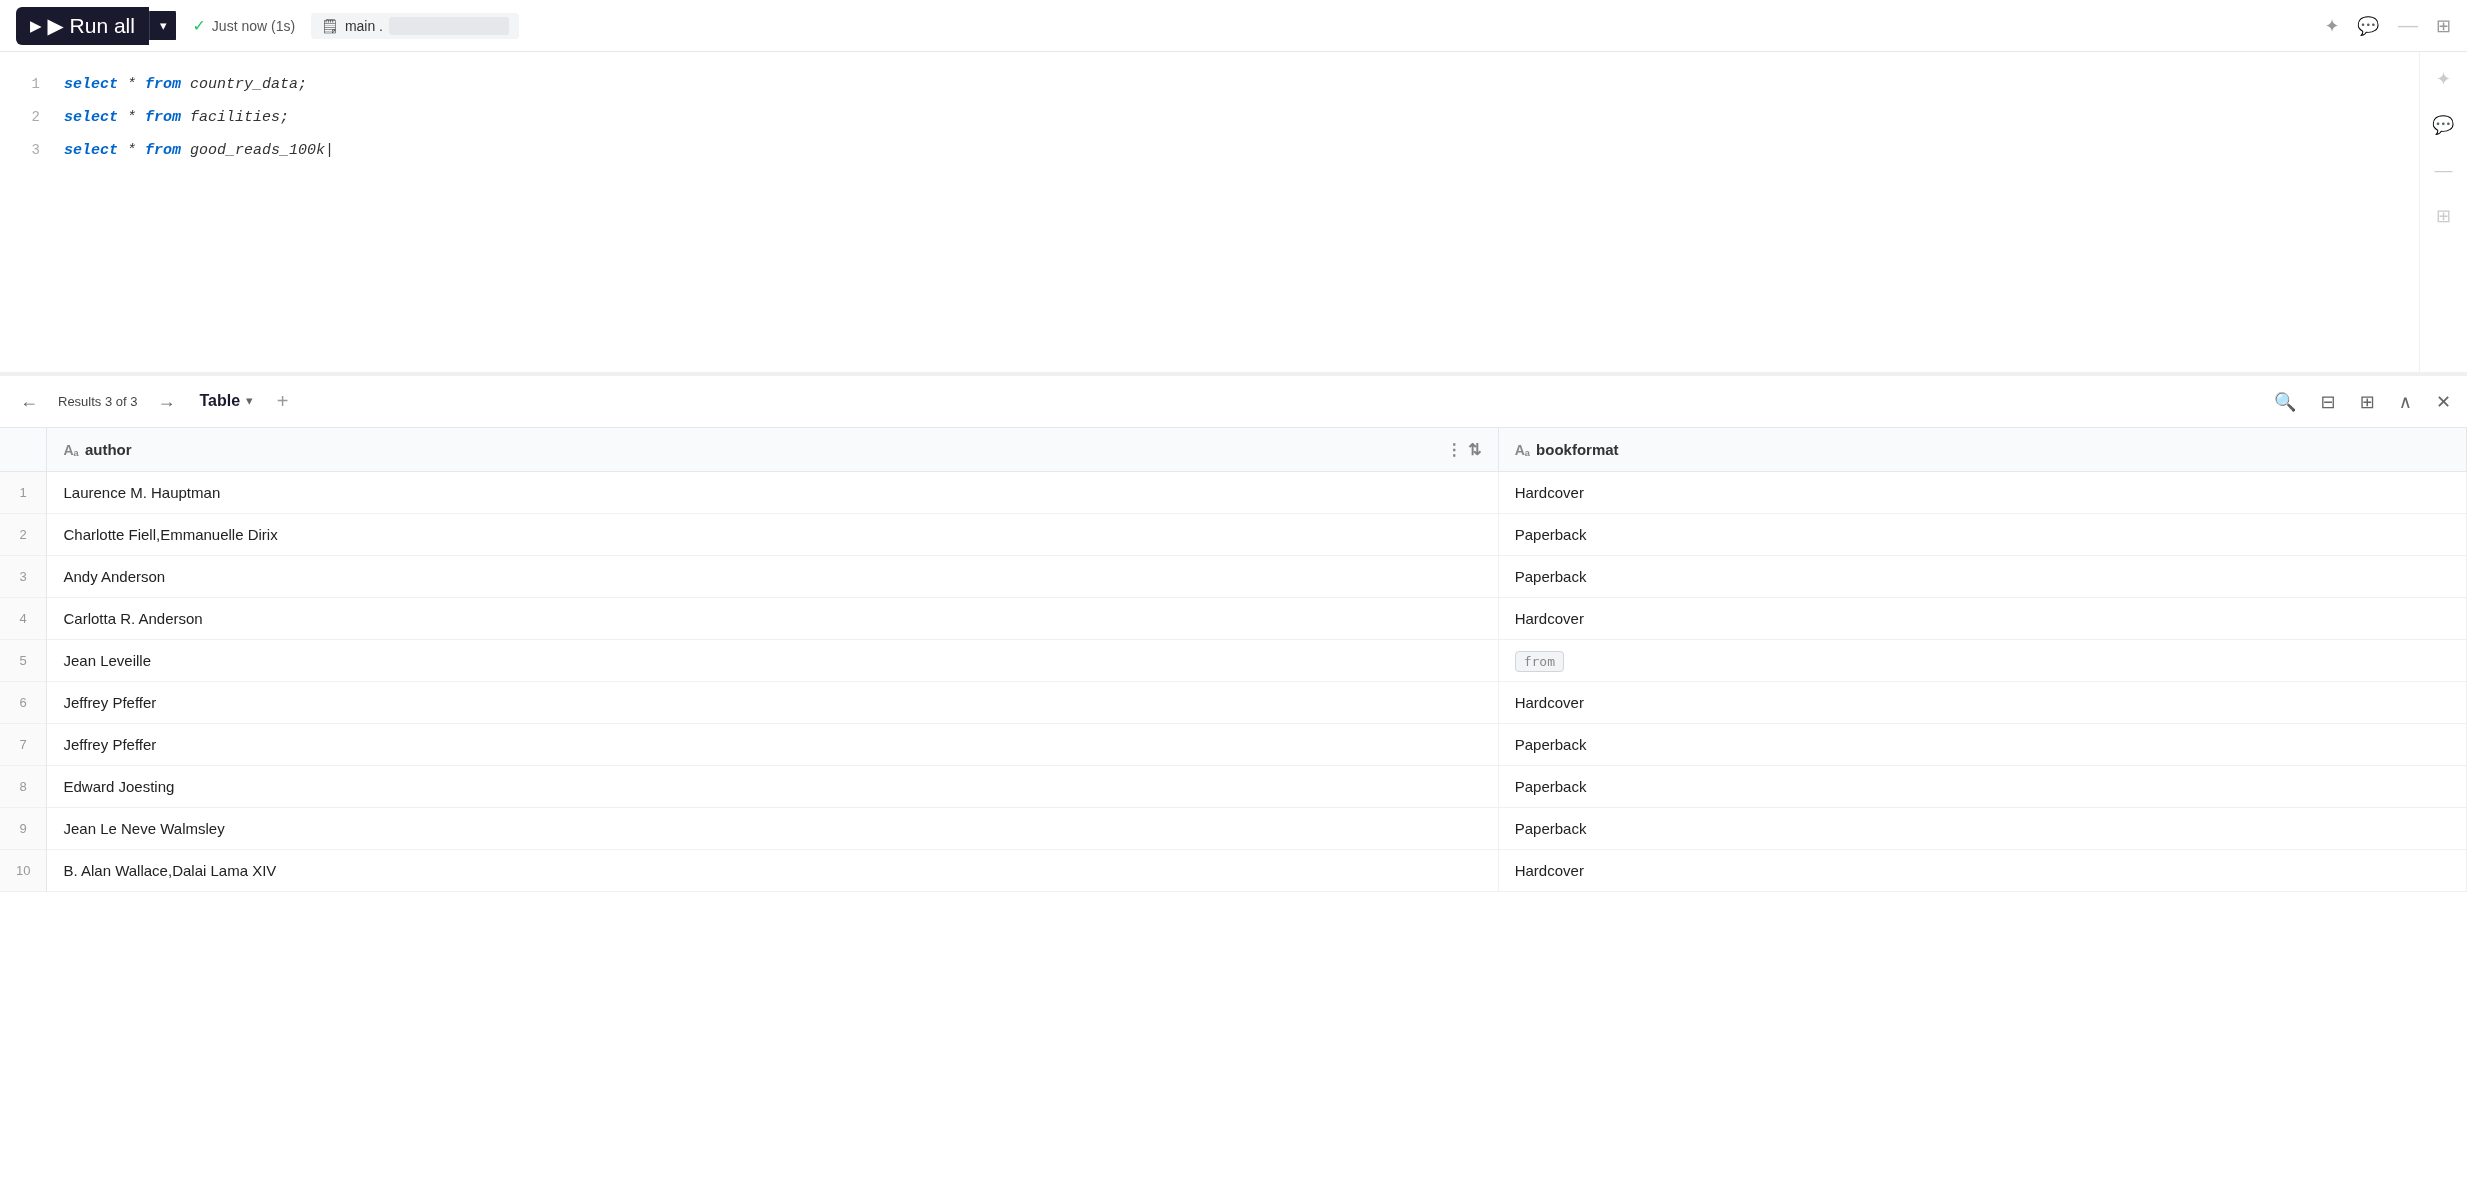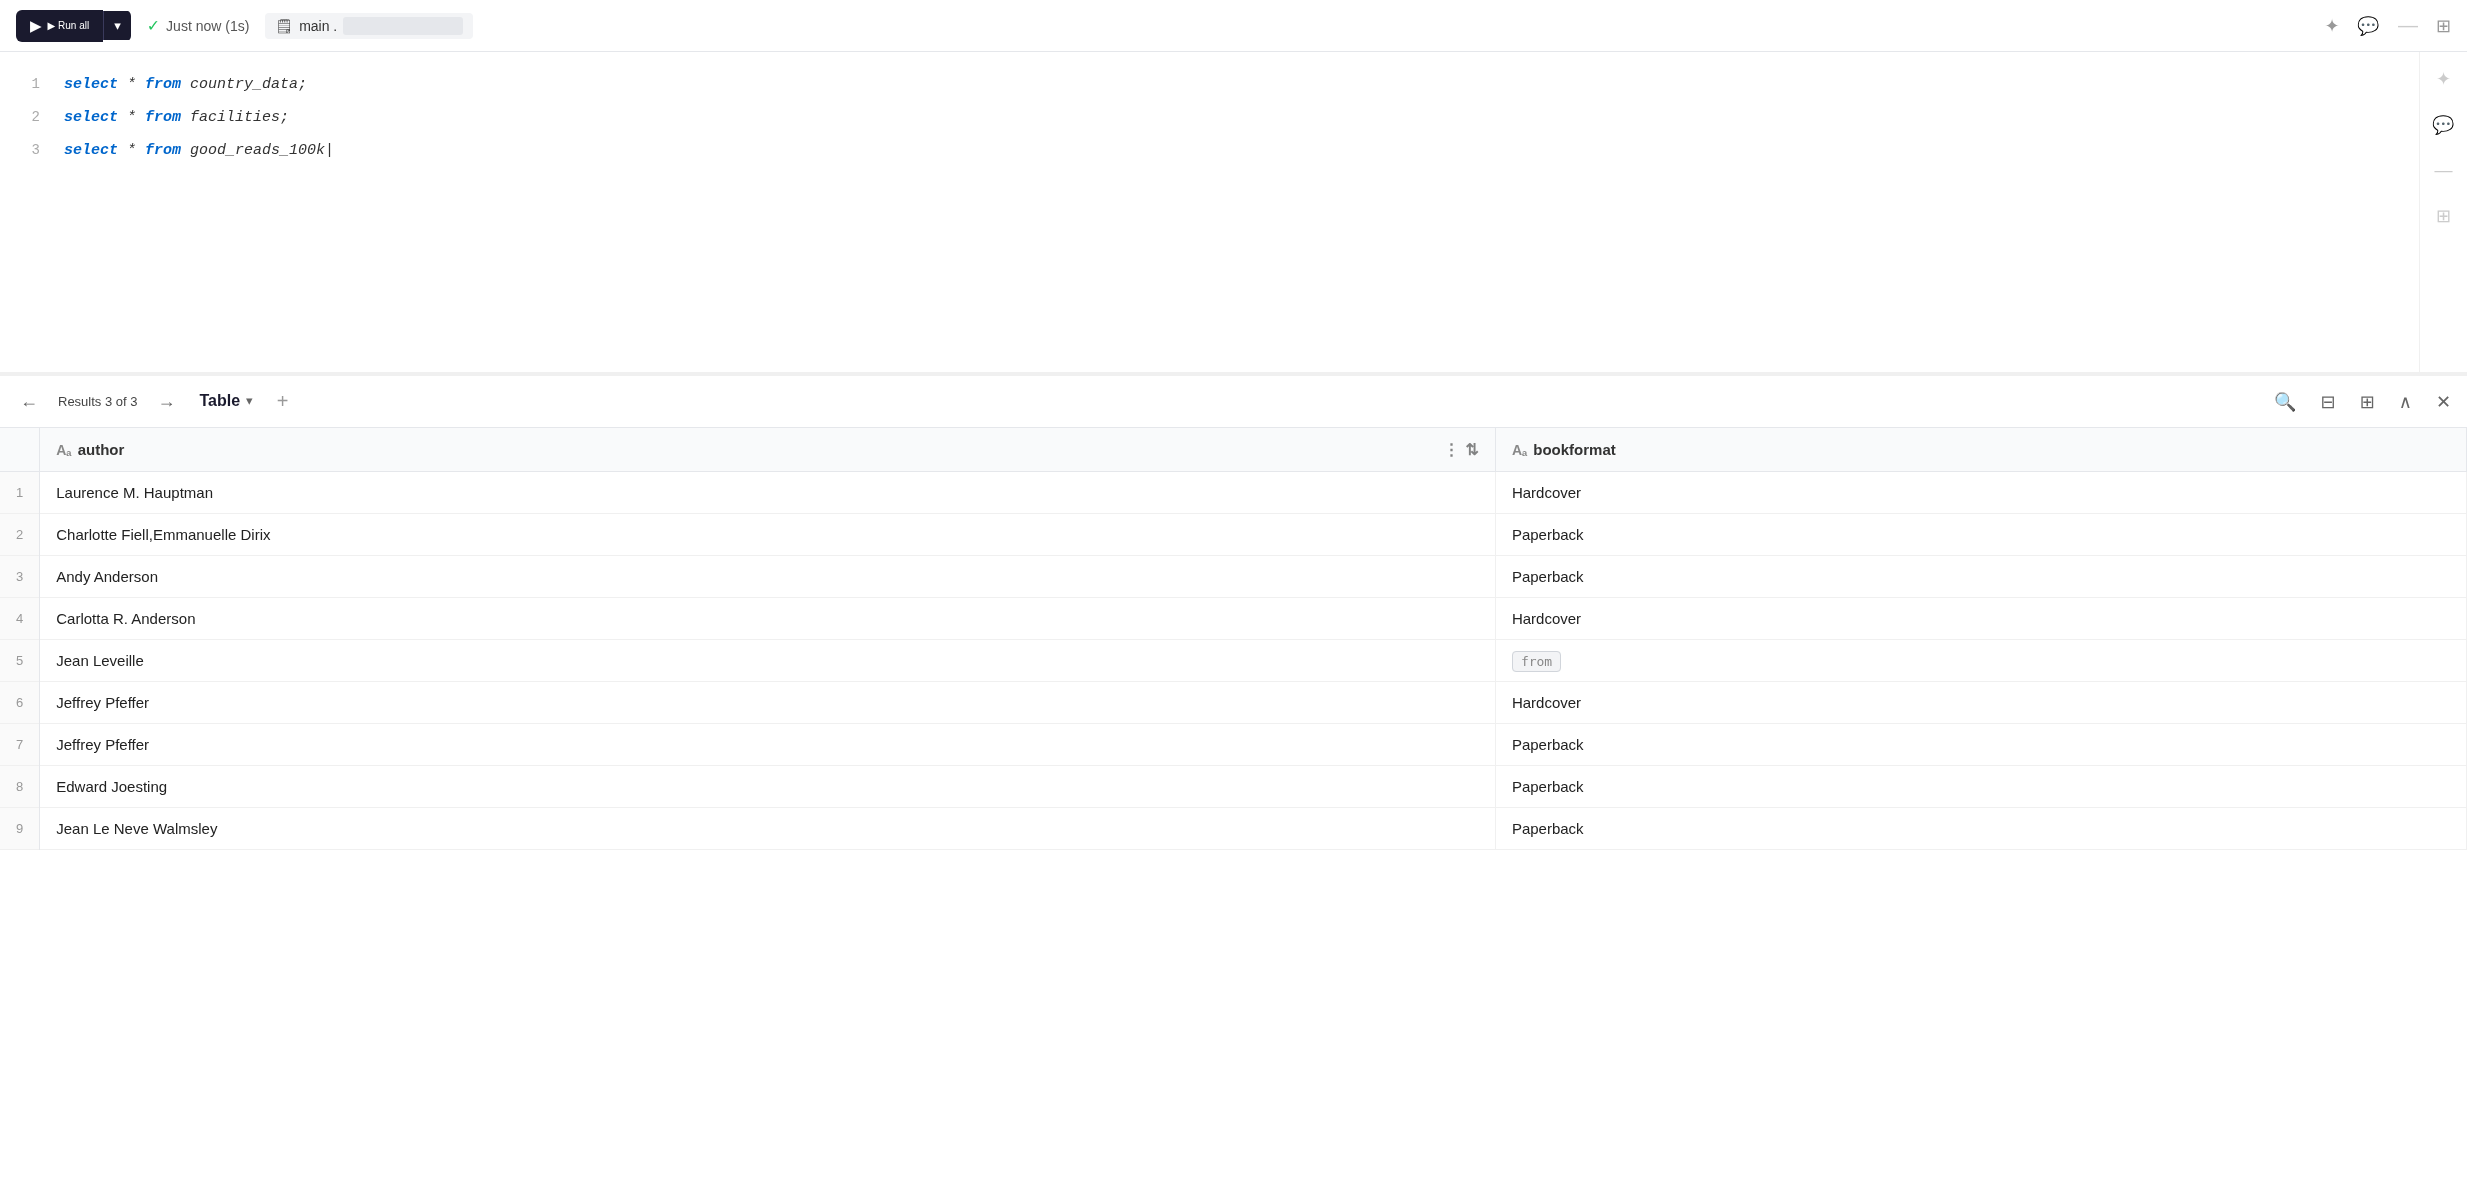--- a/index.html
+++ b/index.html
@@ -326,21 +326,21 @@
       min-height: 0;
     }
   </style>
 </head>
 <body>
 
 <div class="toolbar">
   <div class="run-all-btn">
     <button class="run-all-main">
       <span>▶</span>
-      <span style="font-size:10px">▶ Run all</span>
+      <span style="font-size:21px">▶ Run all</span>
     </button>
     <button class="run-all-arrow">▾</button>
   </div>
 
   <div class="toolbar-status">
     <span class="check">✓</span>
     <span>Just now (1s)</span>
   </div>
 
   <div class="toolbar-db">
@@ -472,18 +472,23 @@
               <tr>
                 <td class="row-num">8</td>
                 <td>Edward Joesting</td>
                 <td>Paperback</td>
               </tr>
               <tr>
                 <td class="row-num">9</td>
                 <td>Jean Le Neve Walmsley</td>
                 <td>Paperback</td>
               </tr>
+              <tr>
+                <td class="row-num">10</td>
+                <td>B. Alan Wallace,Dalai Lama XIV</td>
+                <td>Hardcover</td>
+              </tr>
             </tbody>
         </table>
       </div>
     </div>
   </div>
 </div>
 
 </body></html>

